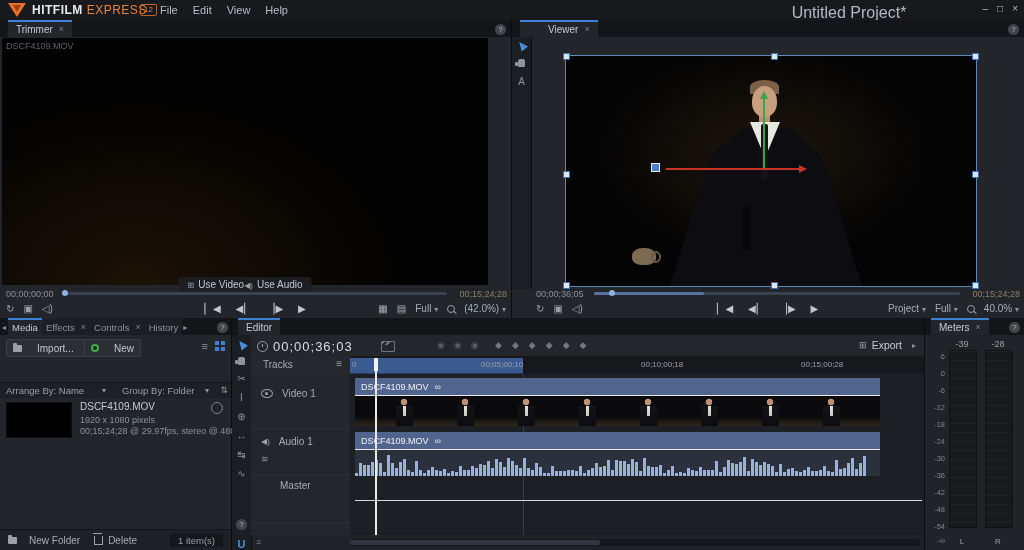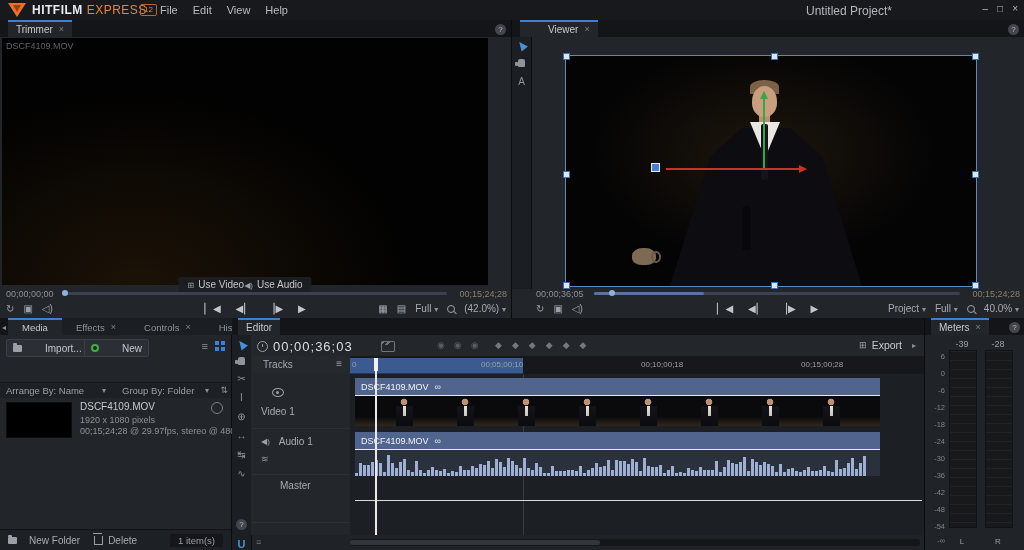--- a/index.html
+++ b/index.html
@@ -9,21 +9,21 @@
   .txt{white-space:nowrap;}
 
   
   .topbar{left:0;top:0;width:1024px;height:20px;background:#17191d;border-bottom:1px solid #0a0b0d;}
   .logo-tri{left:8px;top:3px;width:0;height:0;border-left:9px solid transparent;border-right:9px solid transparent;border-top:14px solid #e8722a;}
   .logo-tri-in{left:13px;top:5px;width:0;height:0;border-left:4px solid transparent;border-right:4px solid transparent;border-top:7px solid #a33d12;}
   .brand{left:32px;top:3px;font-size:12px;font-weight:bold;letter-spacing:.5px;color:#e8eaec;}
   .brand .x{color:#e8843c;font-weight:normal;}
   .badge{left:140px;top:4px;font-size:8px;color:#e8843c;border:1px solid #b9642b;border-radius:2px;padding:0 3px;line-height:10px;}
   .menus{left:160px;top:4px;display:flex;gap:15px;font-size:11px;color:#b9bdc3;}
-  .proj-title{left:724px;top:4px;width:250px;text-align:center;font-size:12px;color:#b4b8be;}
+  .proj-title{left:724px;top:4px;width:250px;text-align:center;font-size:16px;color:#b4b8be;}
   .winbtns{right:6px;top:3px;display:flex;gap:9px;font-size:10px;color:#b4b8be;}
 
   
   .panel{background:#22262b;}
   .tabbar{left:0;top:0;right:0;height:17px;background:#131518;display:flex;align-items:flex-end;}
   .tab{height:15px;line-height:15px;padding:0 8px;font-size:10px;color:#c6cad0;background:#22262b;
        border-top:2px solid #3e7fd4;display:flex;gap:6px;align-items:center;}
   .tab.inactive{background:#1b1e22;border-top:2px solid #1b1e22;color:#8f9399;}
   .tab .x{color:#7d8288;font-size:9px;}
   .helpdot{width:11px;height:11px;border-radius:50%;background:#43474d;color:#b7bbc0;font-size:8px;
@@ -76,24 +76,24 @@
   .vfig-cup{left:66px;top:192px;width:24px;height:17px;background:#7c6a52;border-radius:45% 45% 40% 40%;box-shadow:3px 1px 4px rgba(0,0,0,.6);}
   .vfig-cup::after{content:"";position:absolute;right:-5px;top:3px;width:6px;height:8px;border:2px solid #6b5a45;border-radius:50%;}
   .gz-red{left:100px;top:112px;width:134px;height:2px;background:#c83326;}
   .gz-red::after{content:"";position:absolute;right:-7px;top:-3px;border-left:8px solid #c83326;border-top:4px solid transparent;border-bottom:4px solid transparent;}
   .gz-green{left:197px;top:42px;width:2px;height:72px;background:#3da24a;}
   .gz-green::before{content:"";position:absolute;top:-7px;left:-3px;border-bottom:8px solid #3da24a;border-left:4px solid transparent;border-right:4px solid transparent;}
   .gz-anchor{left:85px;top:107px;width:7px;height:7px;background:#4a7fd0;border:1px solid #e2ebf7;}
 
   
   .media{left:0;top:318px;width:231px;height:232px;border-right:1px solid #0a0b0d;}
-  .mtabs .tab{padding:0 14px;font-size:9.5px;}
+  .mtabs .tab{padding:0 4px;font-size:9.5px;}
   .mtoolbar{left:0;top:17px;right:0;height:25px;background:#22262b;}
   .btn{background:#2b2f35;border:1px solid #3a3f46;border-radius:2px;height:16px;display:flex;align-items:center;
-       gap:23px;padding:0 6px;font-size:10px;color:#c2c6cb;}
+       gap:15px;padding:0 6px;font-size:10px;color:#c2c6cb;}
   .folder-ic{width:9px;height:7px;background:#9aa0a6;border-radius:1px;position:relative;}
   .folder-ic::before{content:"";position:absolute;top:-2px;left:0;width:4px;height:2px;background:#9aa0a6;border-radius:1px 1px 0 0;}
   .newdot{width:8px;height:8px;border-radius:50%;border:2px solid #3fae4a;box-sizing:border-box;background:#1c2a1e;}
   .viewics{right:6px;top:5px;display:flex;gap:7px;align-items:center;}
   .gridblue{width:10px;height:10px;background:
       linear-gradient(#3f7fd6,#3f7fd6) 0 0/4px 4px no-repeat,
       linear-gradient(#3f7fd6,#3f7fd6) 6px 0/4px 4px no-repeat,
       linear-gradient(#3f7fd6,#3f7fd6) 0 6px/4px 4px no-repeat,
       linear-gradient(#3f7fd6,#3f7fd6) 6px 6px/4px 4px no-repeat;}
   .searchbox{left:4px;top:46px;width:215px;height:13px;background:#17191b;border:1px solid #0e1012;border-radius:2px;
@@ -426,21 +426,21 @@
       <span class="abs rlabel txt" style="left:2px;">0</span>
       <span class="abs rlabel txt" style="left:131px;">00;05;00;10</span>
       <span class="abs rlabel txt" style="left:291px;">00;10;00;18</span>
       <span class="abs rlabel txt" style="left:451px;">00;15;00;28</span>
     </div>
 
     <div class="abs trackcol">
       <div class="abs trow-sep" style="top:54px;"></div>
       <div class="abs trow-sep" style="top:100px;"></div>
       <div class="abs trow-sep" style="top:148px;"></div>
-      <div class="abs" style="left:10px;top:14px;display:flex;gap:9px;align-items:center;flex-direction:column;">
+      <div class="abs" style="left:10px;top:14px;display:flex;gap:9px;align-items:center;">
         <span class="eye-ic"></span>
         <span class="thdr txt">Video 1</span>
       </div>
       <div class="abs" style="left:10px;top:62px;display:flex;gap:9px;align-items:center;">
         <span style="font-size:8px;color:#9aa0a6;">◀)</span>
         <span class="thdr txt">Audio 1</span>
       </div>
       <div class="abs" style="left:10px;top:80px;font-size:9px;color:#8f949a;">≋</div>
       <div class="abs thdr txt" style="left:29px;top:106px;">Master</div>
     </div>

